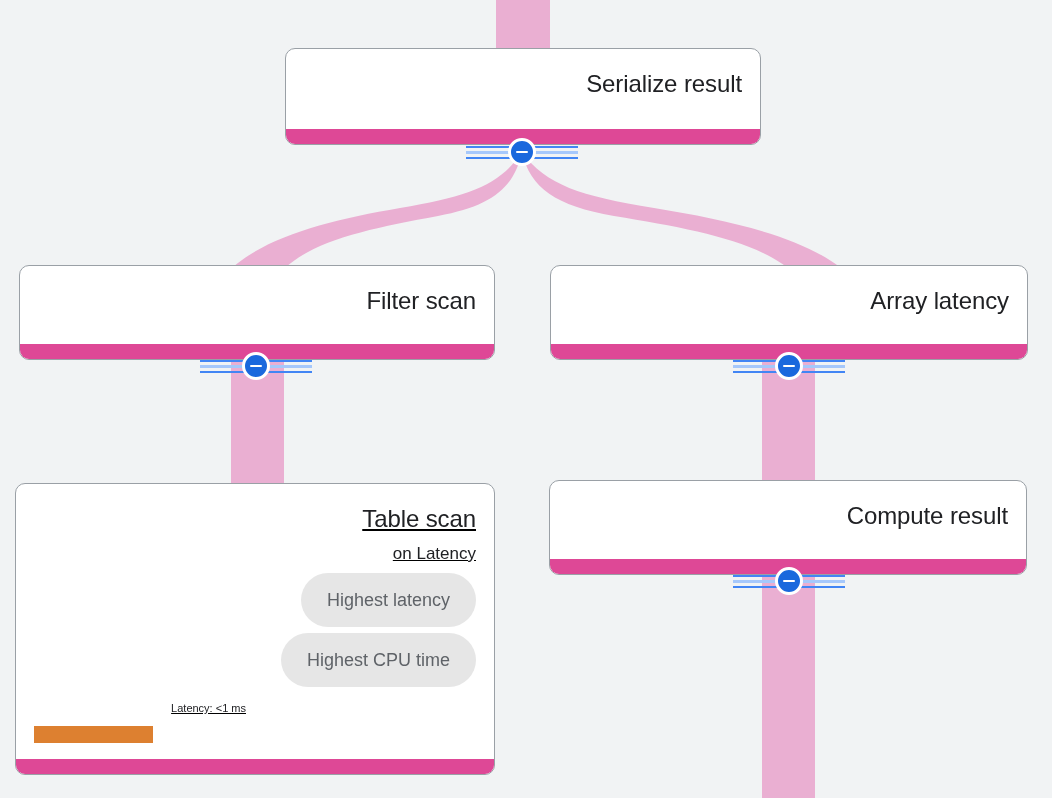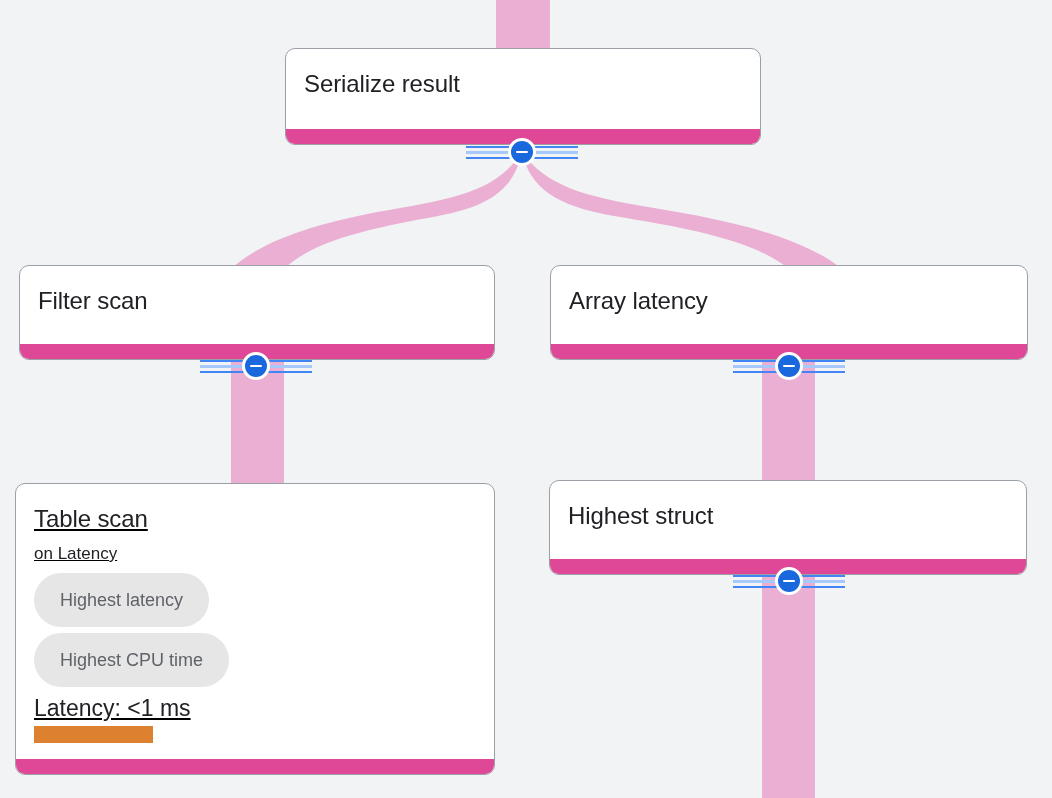--- a/index.html
+++ b/index.html
@@ -3,21 +3,21 @@
 <meta charset="utf-8">
 <style>
   html,body{margin:0;padding:0;}
   body{
     width:1052px;height:798px;
     background:#f1f3f4;
     font-family:"Liberation Sans",sans-serif;
     overflow:hidden;
     position:relative;
   }
-  #canvas{position:absolute;inset:0;width:1052px;height:798px;}
+  #canvas{position:absolute;inset:0;width:1052px;height:798px;text-align:right;}
 
   
   .edges{position:absolute;left:0;top:0;width:1052px;height:798px;pointer-events:none;}
 
   
   .node{
     position:absolute;
     background:#ffffff;
     border:1px solid #9aa0a6;
     border-radius:10px;
@@ -65,21 +65,21 @@
   .chip-row{margin-bottom:6px;}
 
   
   .metrics{
     margin-top:11px;
     display:flex;
     gap:0px;
   }
   .metric{width:212px;}
   .metric .mlabel{
-    font-size:23px;
+    font-size:11px;
     line-height:21px;
     color:#202124;
     white-space:nowrap;
   }
   .metric .mbar{
     height:17px;
     background:#dd8030;
     margin-top:7px;
   }
 
@@ -198,21 +198,21 @@
           <div class="mlabel">Latency: &lt;1 ms</div>
           <div class="mbar" style="width:119px;"></div>
         </div>
       </div>
     </div>
     <div class="accent"></div>
   </div>
 
   <div class="node" style="left:549px;top:480px;width:478px;height:95px;">
     <div class="body" style="height:95px;">
-      <div class="title">Highest struct</div>
+      <div class="title">Compute result</div>
     </div>
     <div class="accent"></div>
   </div>
   <div class="toggle" style="left:789px;top:581px;">
     <div class="rails"></div>
     <div class="knob"></div>
   </div>
 
 </div>
 

